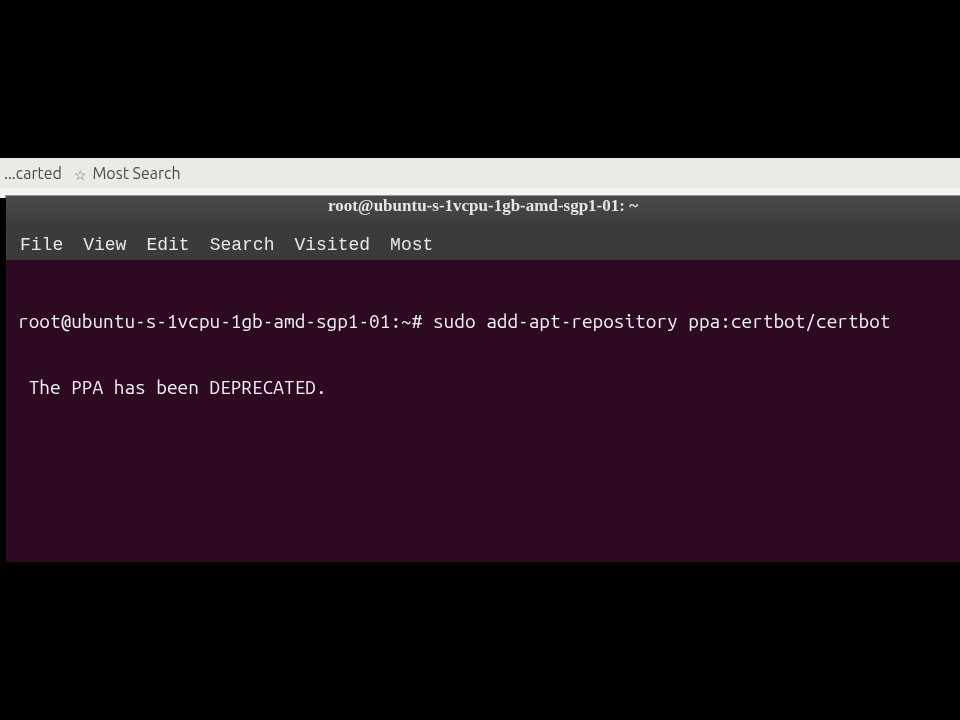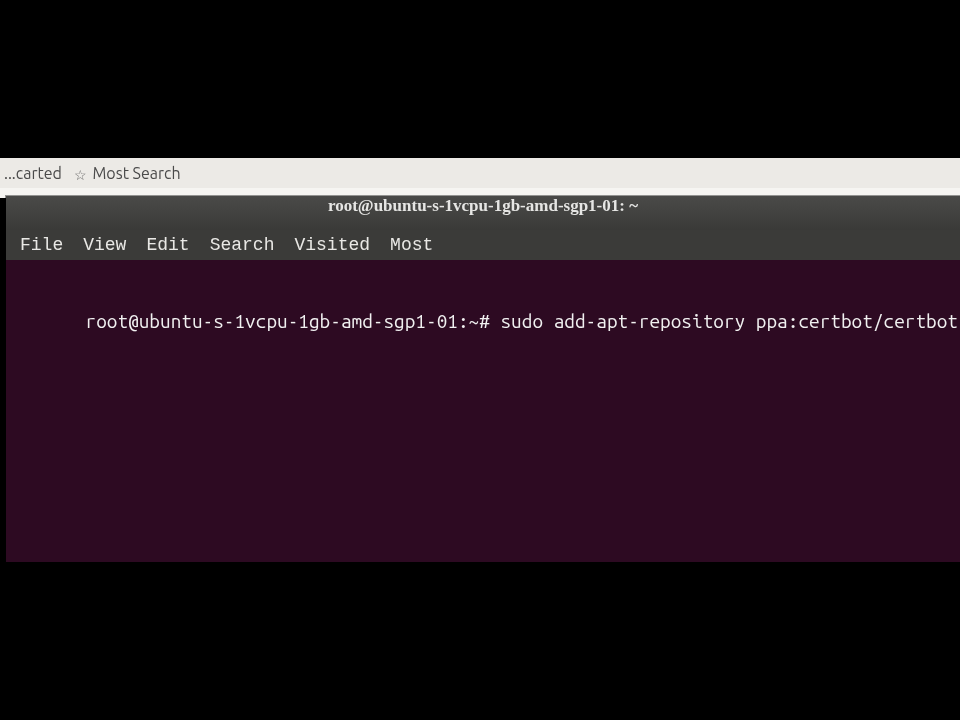--- a/index.html
+++ b/index.html
@@ -68,28 +68,27 @@
       color: #e9e8e5;
     }
     .menubar .mitem {
       padding: 4px 10px;
       height: 100%;
       display: flex; align-items: center;
     }
     .menubar .mitem:first-child { padding-left: 14px; }
 
     .term-body {
-      padding: 6px 2px 4px 20px;
+      padding: 6px 2px 4px 12px;
       font-family: "Ubuntu Mono", "DejaVu Sans Mono", monospace;
       font-size: 19px;
       line-height: 22px;
       color: #f1f1f1;
       white-space: pre-wrap;
       overflow: hidden;
-      text-align: right;
     }
     .term-body .prompt { white-space: nowrap; }
     .term-body .ln { white-space: pre-wrap; }
     .term-body .blank { height: 22px; }
   </style>
 </head>
 <body>
 
 <div class="letterbox top"></div>
 <div class="letterbox bottom"></div>
@@ -112,19 +111,20 @@
   <div class="menubar">
     <div class="mitem">File</div>
     <div class="mitem">View</div>
     <div class="mitem">Edit</div>
     <div class="mitem">Search</div>
     <div class="mitem">Visited</div>
     <div class="mitem">Most</div>
   </div>
   <div class="term-body">
     <div class="ln prompt">root@ubuntu-s-1vcpu-1gb-amd-sgp1-01:~# sudo add-apt-repository ppa:certbot/certbot</div>
+    <div class="ln"> The PPA has been DEPRECATED.</div>
     <div class="blank"></div>
     
     
     
     
   </div>
 </div>
 
 </body></html>

